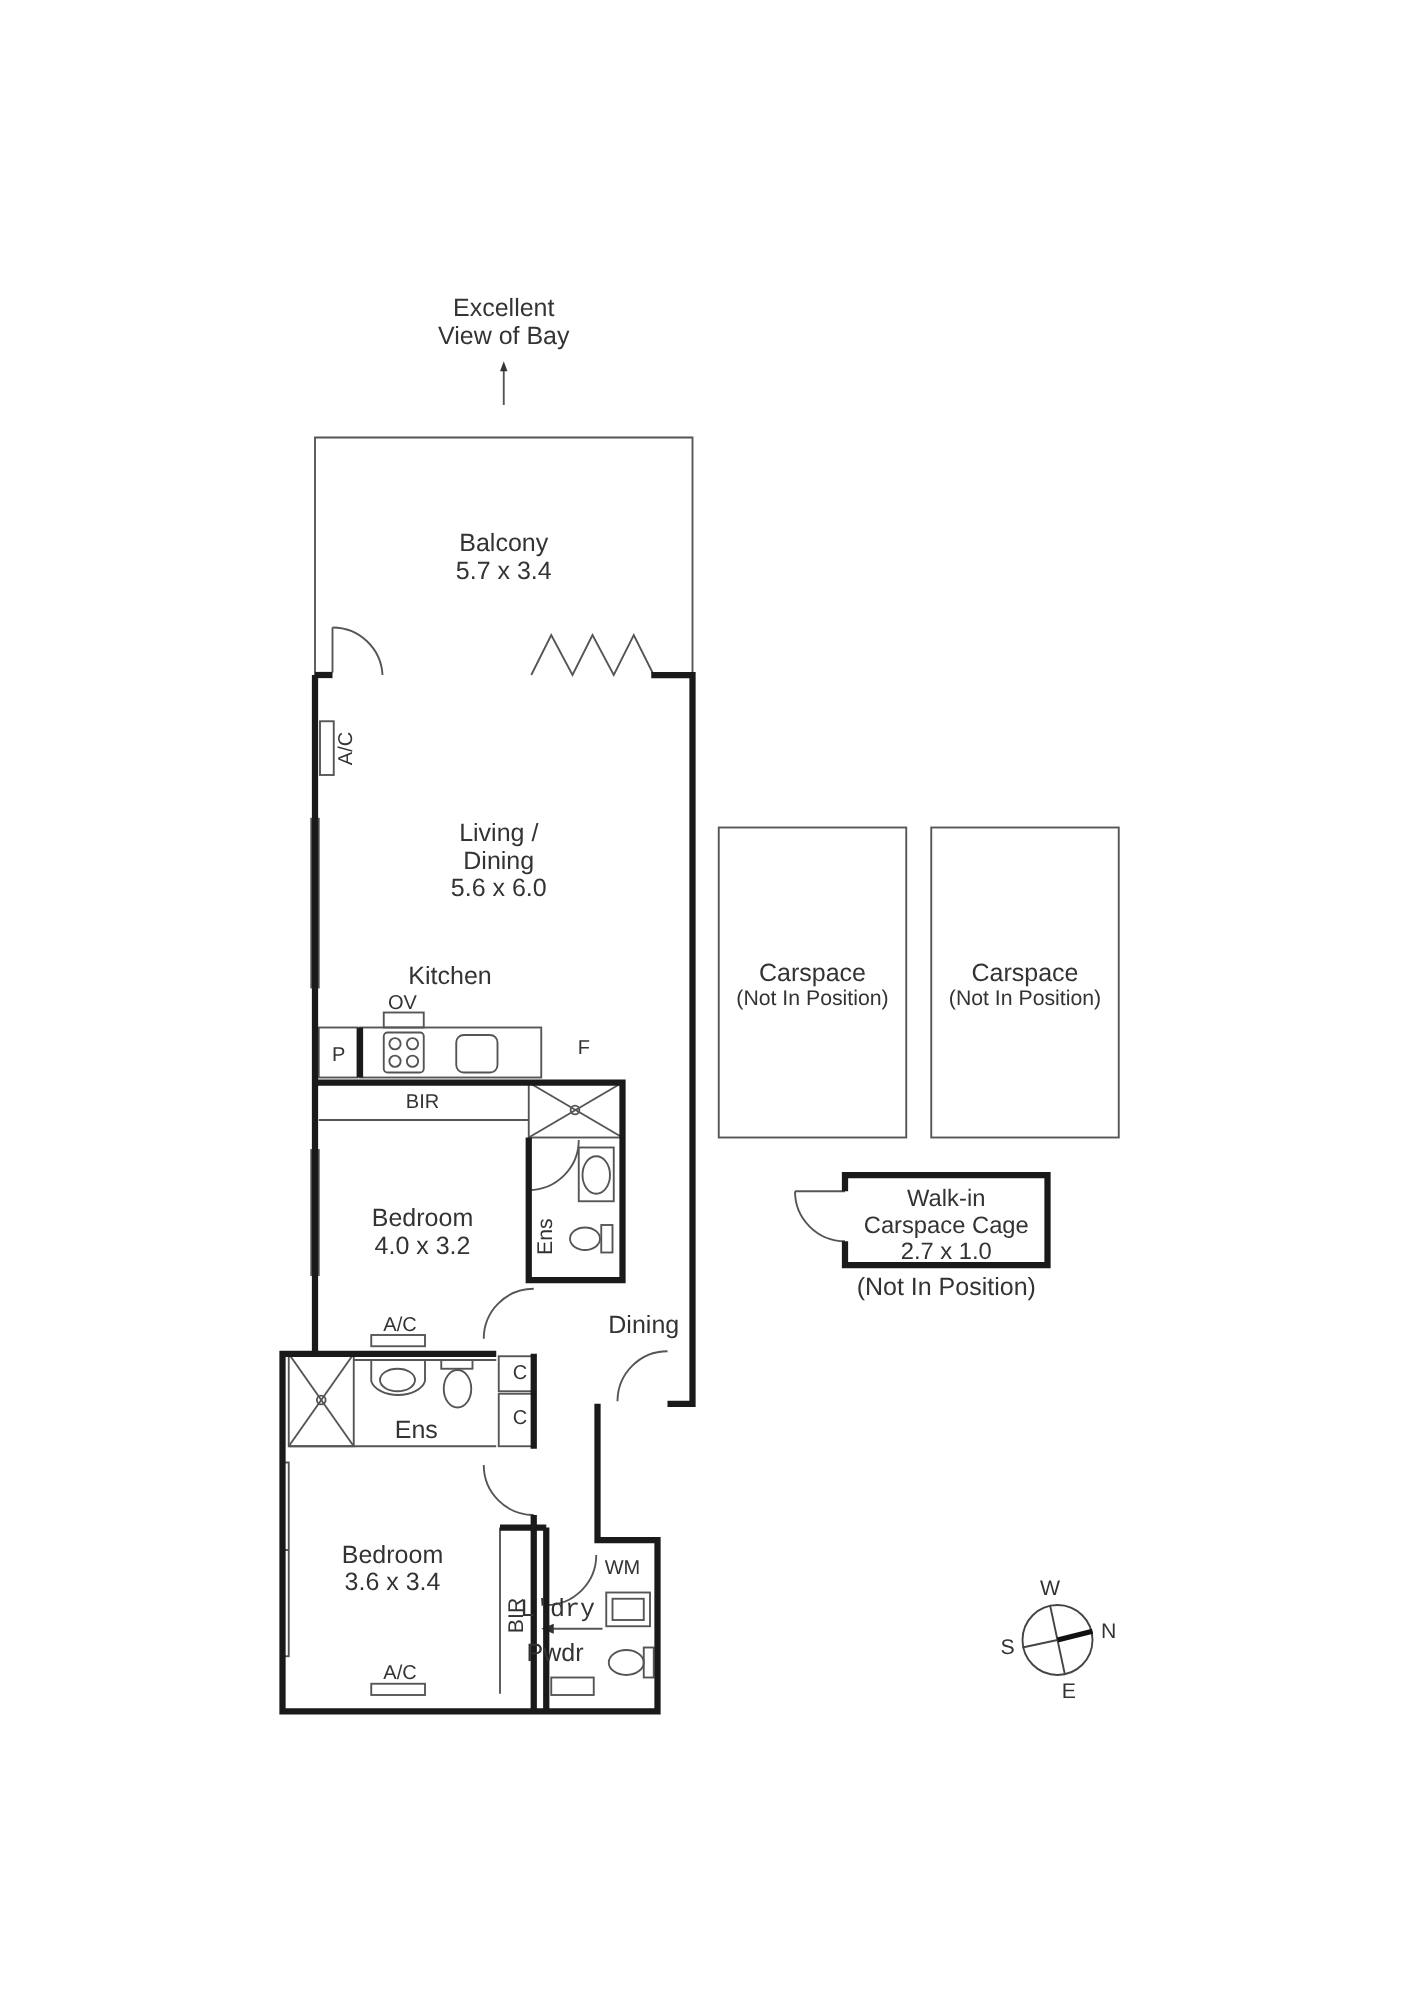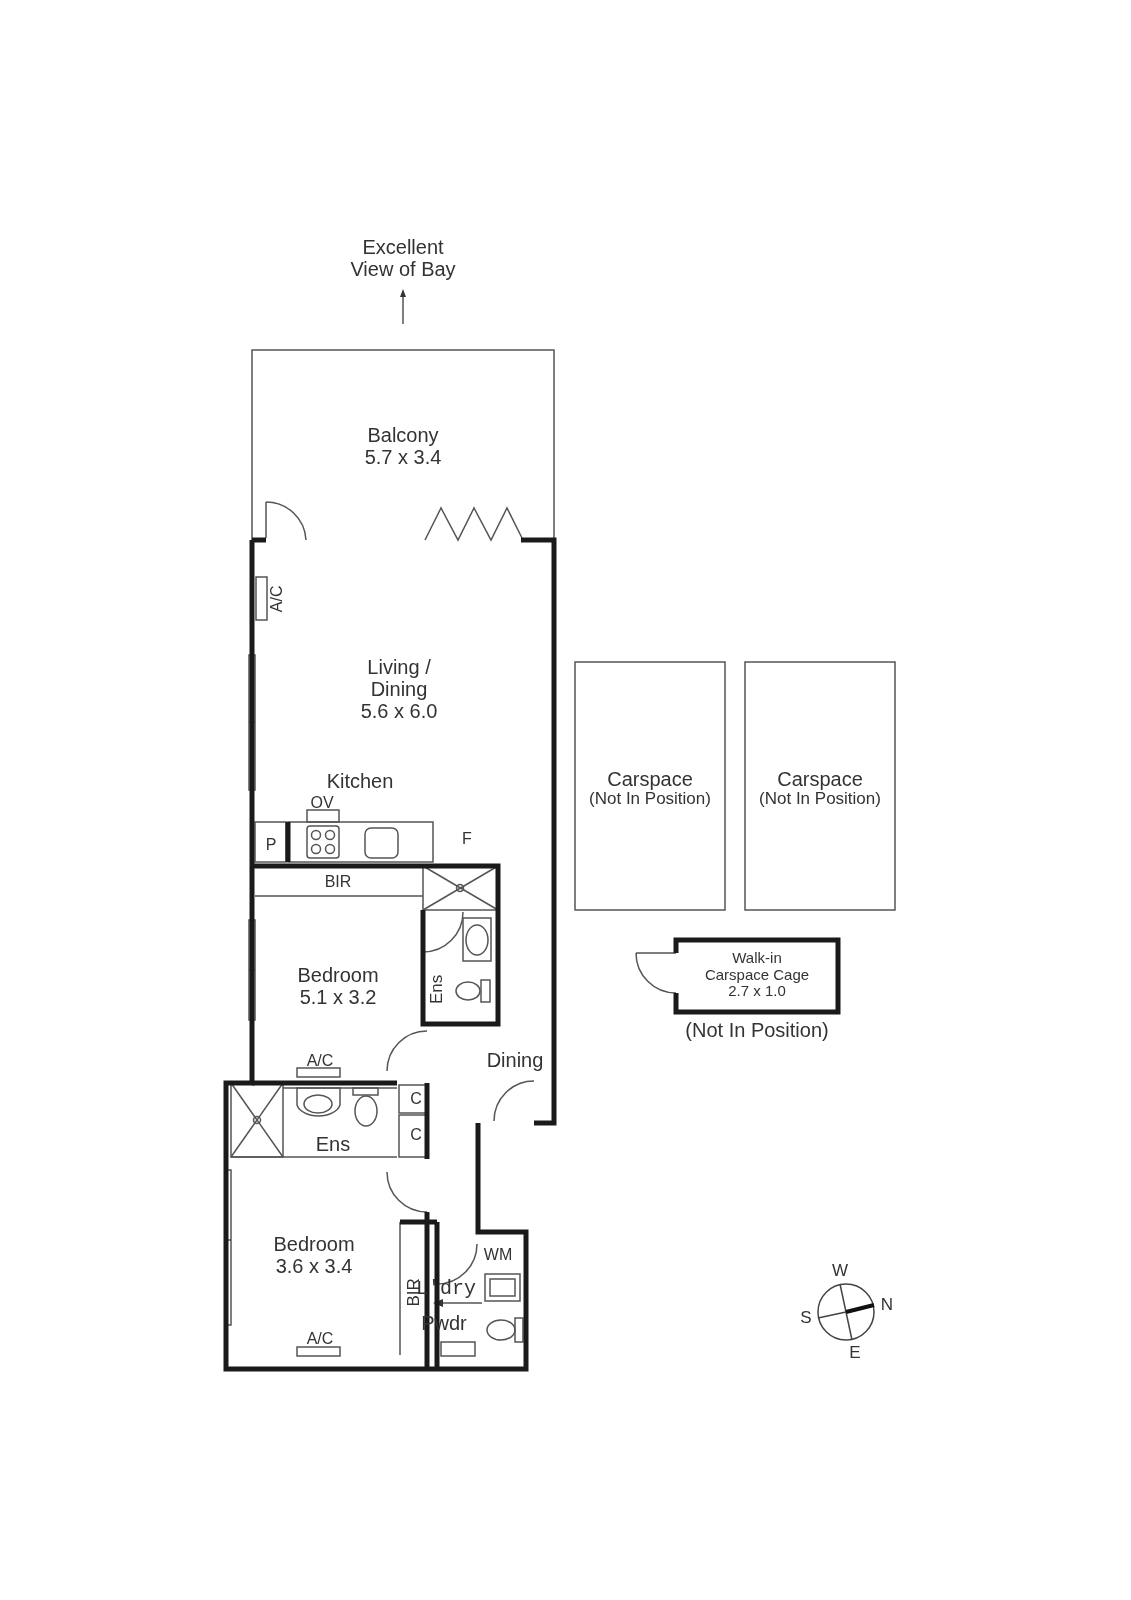--- a/index.html
+++ b/index.html
@@ -2,21 +2,21 @@
 <html><head>
   <meta charset="utf-8">
   <style>
     html, body { margin: 0; padding: 0; background: #ffffff; }
     body { width: 1131px; height: 1600px; position: relative; overflow: hidden; font-family: "Liberation Sans", sans-serif; color: #333333; }
     #plan { position: absolute; left: 0; top: 0; width: 1131px; height: 1600px; }
     .lbl { position: absolute; text-align: center; font-family: "Liberation Sans", sans-serif; color: #333; line-height: 1.1; white-space: nowrap; transform: translateX(-50%); }
     .lg { font-size: 20px; }
     .md { font-size: 17px; }
     .sm { font-size: 16px; }
-    .xs { font-size: 15px; }
+    .xs { font-size: 19px; }
     .rot { transform: translateX(-50%) rotate(-90deg); transform-origin: center center; }
   </style>
 </head>
 <body>
 
 <svg id="plan" viewBox="0 0 1131 1600" xmlns="http://www.w3.org/2000/svg">
   <g fill="none" stroke="#555" stroke-width="1.5">
 
     <line x1="403" y1="324" x2="403" y2="293"></line>
     <polygon points="403,289 400,297 406,297" fill="#333" stroke="none"></polygon>
@@ -149,21 +149,21 @@
 
 <div class="lbl lg" style="left:360px;top:770px;">Kitchen</div>
 <div class="lbl sm" style="left:322px;top:794px;">OV</div>
 <div class="lbl sm" style="left:271px;top:836px;">P</div>
 <div class="lbl sm" style="left:467px;top:830px;">F</div>
 
 <div class="lbl sm" style="left:338px;top:873px;">BIR</div>
 
 <div class="lbl lg" style="left:338px;top:964px;">
   <div>Bedroom</div>
-  <div>5.1 x 3.2</div>
+  <div>4.0 x 3.2</div>
 </div>
 
 <div class="lbl md rot" style="left:437px;top:980px;">Ens</div>
 
 <div class="lbl lg" style="left:515px;top:1049px;">Dining</div>
 
 <div class="lbl sm" style="left:320px;top:1052px;">A/C</div>
 
 <div class="lbl sm" style="left:416px;top:1090px;">C</div>
 <div class="lbl sm" style="left:416px;top:1126px;">C</div>

